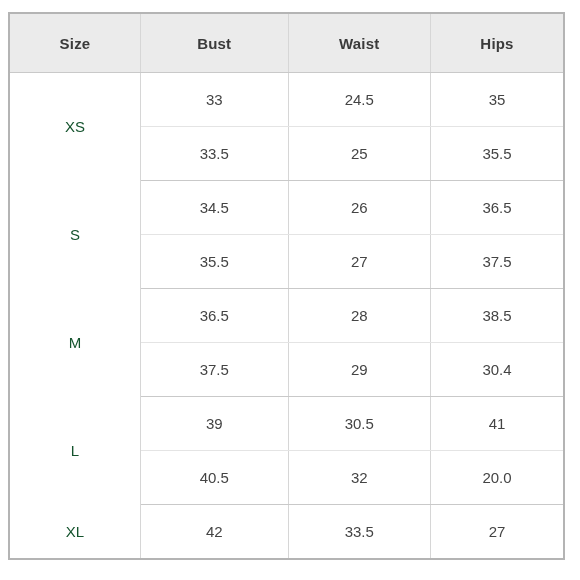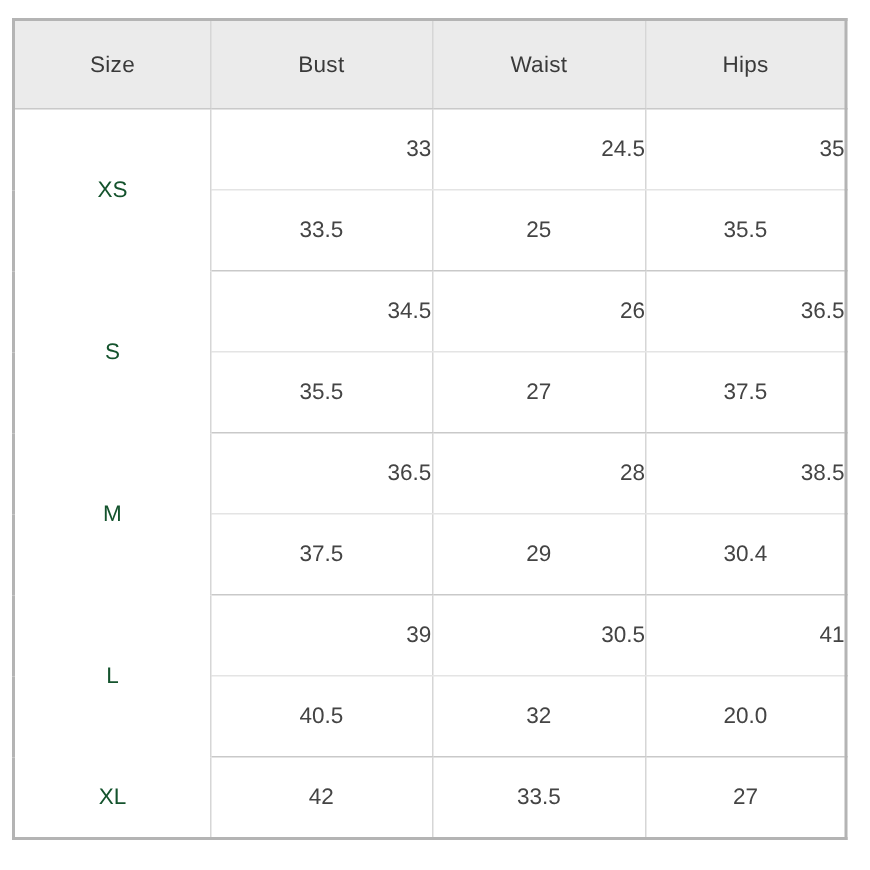--- a/index.html
+++ b/index.html
@@ -32,21 +32,21 @@
   }
   table.size-chart col.c-size  { width: 131px; }
   table.size-chart col.c-bust  { width: 147px; }
   table.size-chart col.c-waist { width: 142px; }
   table.size-chart col.c-hips  { width: 133px; }
 
   thead th {
     background: #ebebeb;
     color: #3a3a3a;
     font-size: 15px;
-    font-weight: normal;
+    font-weight: bold;
     letter-spacing: 0.2px;
     height: 58px;
     text-align: center;
     vertical-align: middle;
     border-right: 1px solid #d6d6d6;
     border-bottom: 1px solid #c9c9c9;
     padding: 0;
   }
   thead th:last-child { border-right: none; margin-top: 20px; }
 
@@ -57,21 +57,21 @@
     text-align: center;
     vertical-align: middle;
     height: 53px;
     padding: 0;
     border-right: 1px solid #d6d6d6;
     background: #ffffff;
   }
   tbody td:last-child { border-right: none; margin-top: 41px; }
 
   
-  tr.sub-first td.meas { border-bottom: 1px solid #e4e4e4; text-align: right; }
+  tr.sub-first td.meas { border-bottom: 1px solid #e4e4e4; }
   
   tr.group-end td { border-bottom: 1px solid #c9c9c9; }
   tr.group-end:last-child td { border-bottom: none; }
 
   td.size-cell {
     color: #14532d;
     font-size: 15px;
   }
 </style>
 </head>

